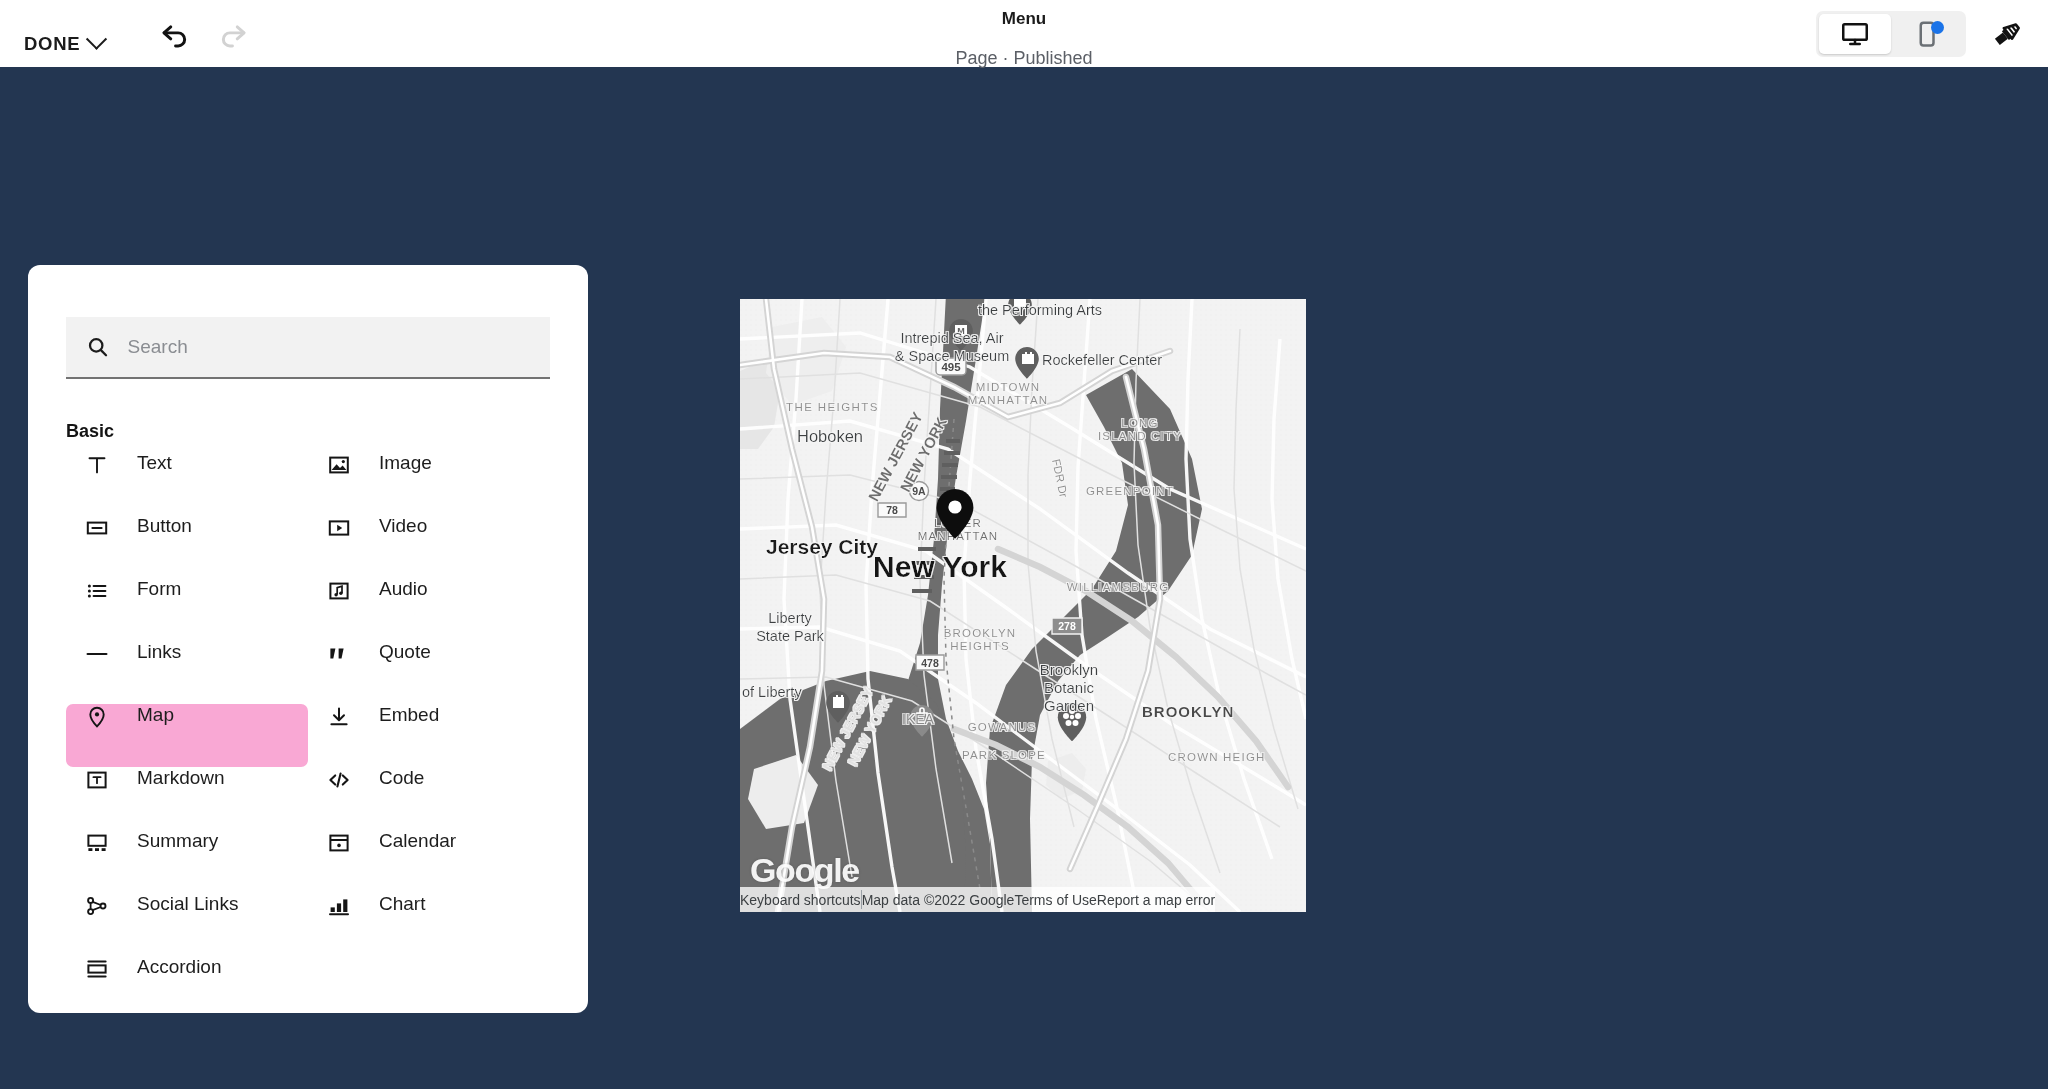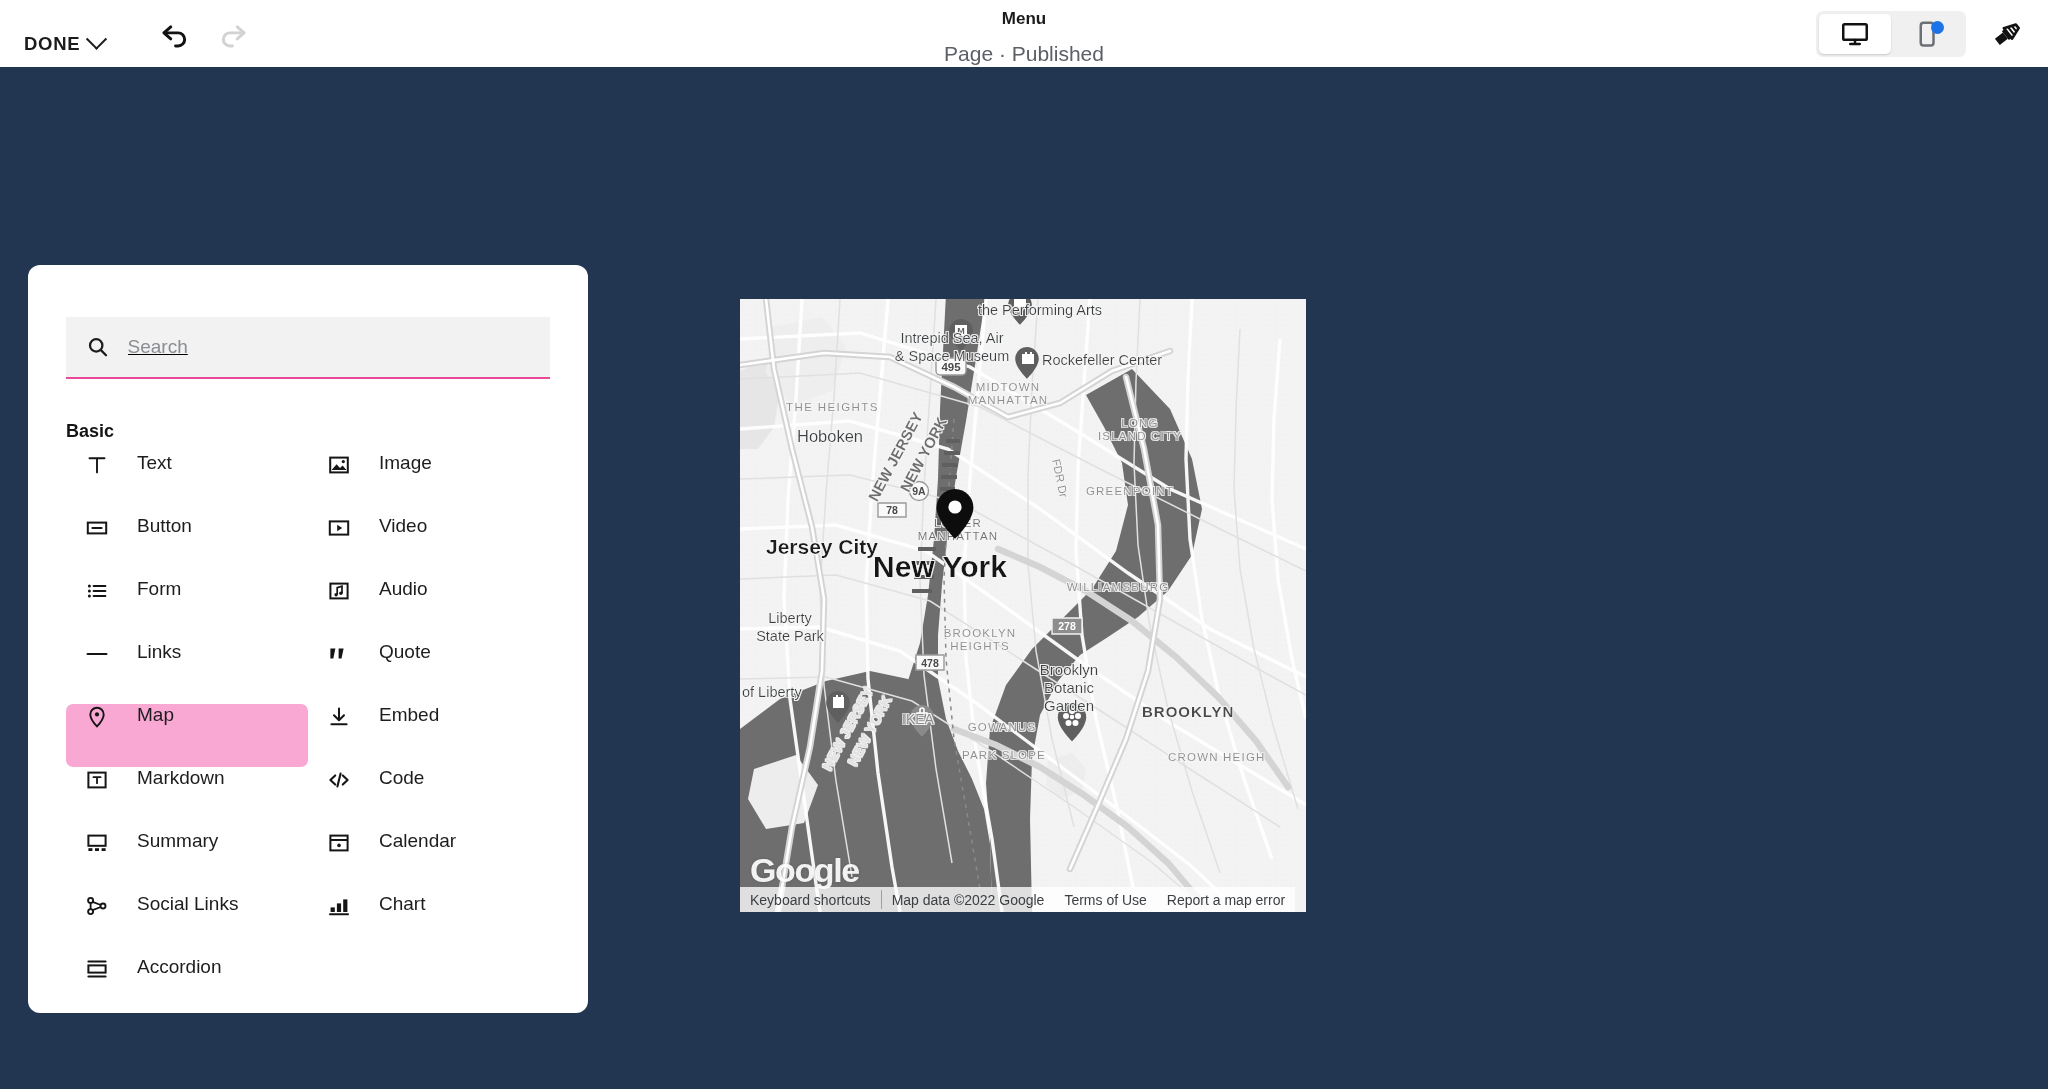--- a/index.html
+++ b/index.html
@@ -36,21 +36,21 @@
     cursor: pointer;
   }
   .undo-btn { margin-left: 38px; }
   .redo-btn { margin-left: 4px; }
 
   .tb-center {
     position: absolute; left: 0; right: 0; top: 8px;
     text-align: center; pointer-events: none;
   }
   .tb-title { font-size: 17px; font-weight: 700; color: #1b1b1b; line-height: 1.25; }
-  .tb-sub { font-size: 21px; color: #5b5f66; line-height: 1.3; margin-top: 11px; }
+  .tb-sub { font-size: 18px; color: #5b5f66; line-height: 1.3; margin-top: 18px; }
 
   .tb-right {
     position: absolute; right: 16px; top: 0; height: 67px;
     display: flex; align-items: center; gap: 18px;
   }
   .seg {
     display: flex; background: #f0f0f0; border-radius: 7px;
     padding: 3px; height: 46px; align-items: center;
   }
   .seg-btn {
@@ -79,23 +79,23 @@
     position: absolute; left: 28px; top: 198px;
     width: 560px; height: 748px;
     background: #ffffff; border-radius: 12px;
     overflow: hidden;
   }
   .panel-inner { padding: 0 38px; }
 
   .search-wrap {
     margin-top: 52px;
     background: #f2f2f2;
-    border-bottom: 2px solid #ec4899;
+    border-bottom: 2px solid #737373;
     height: 62px; display: flex; align-items: center;
-    padding: 0 20px; gap: 18px; text-decoration: underline;
+    padding: 0 20px; gap: 18px;
   }
   .search-input {
     border: none; outline: none; background: transparent;
     font-family: "Liberation Sans", sans-serif;
     font-size: 19px; color: #2a2a2a; width: 100%;
   }
   .search-input::placeholder { color: #8a8d92; }
 
   .section-title {
     margin-top: 42px; margin-bottom: 10px;
@@ -127,21 +127,21 @@
   }
   .mapsvg { position: absolute; inset: 0; }
   .map-attr {
     position: absolute; left: 0; bottom: 0; right: 0;
     height: 25px; display: flex; align-items: center;
     font-size: 14px; color: #3c4043;
   }
   .attr-item {
     background: rgba(255,255,255,.78);
     height: 25px; display: flex; align-items: center;
-    padding: 0 10px; white-space: nowrap; cursor: pointer;
+    padding: 0 0; white-space: nowrap; cursor: pointer;
   }
   .attr-item.plain { cursor: default; }
   .attr-sep { width: 1px; height: 25px; background: rgba(255,255,255,.78); position: relative; }
   .attr-sep::after {
     content: ""; position: absolute; left: 0; top: 3px;
     width: 1px; height: 19px; background: #9aa0a6;
   }
   .gwm {
     position: absolute; left: 10px; bottom: 22px;
     font-size: 34px; font-weight: 700; letter-spacing: -1.4px;

